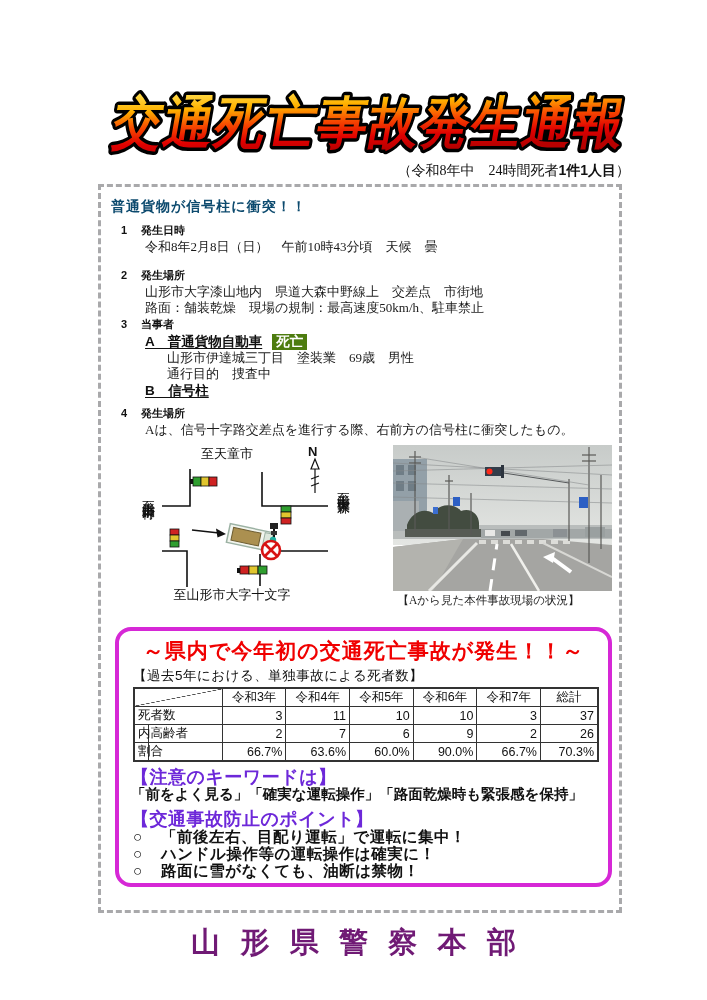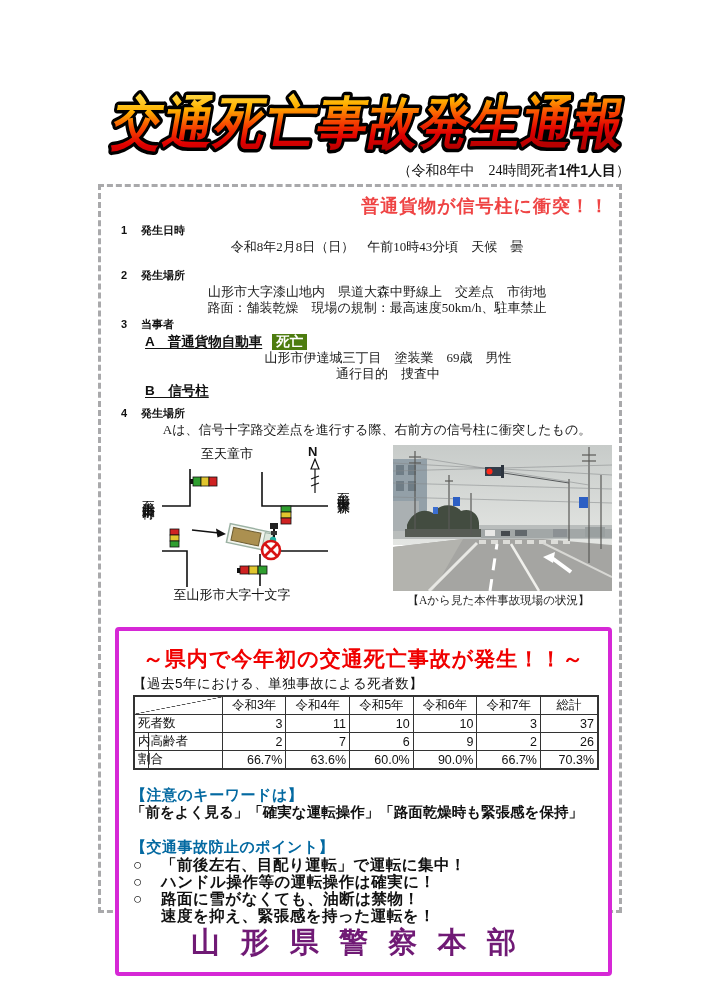--- a/index.html
+++ b/index.html
@@ -9,71 +9,71 @@
 
   
   .title-svg { display:block; margin-top:82px; }
   .subtitle { text-align:right; padding-right:77px; font-family:"Liberation Serif", serif;
               font-size:14px; line-height:16px; color:#111; }
   .subtitle .b { font-family:Liberation Sans, sans-serif; font-weight:bold; }
 
   
   .main-box { margin:5px 0 0 98px; width:524px; height:729px;
               border:3px dashed #a9a9ab; padding:8px 10px 0; }
-  .headline { text-align:right; font-size:18px; font-weight:bold; color:#ef4444;
+  .headline { text-align:left; font-size:14px; font-weight:bold; color:#0c4a6e;
               letter-spacing:1px; line-height:23px; margin-bottom:4px; }
 
   .section { padding-left:4px; }
   .sec-head { font-weight:bold; font-size:11px; line-height:17px; }
   .sec-no { display:inline-block; width:26px; padding-left:6px; }
   .sec-body { font-family:"Liberation Serif", serif; font-size:13px; line-height:16px;
-              margin-left:30px; color:#1a1a1a;text-align:center; }
+              margin-left:30px; color:#1a1a1a; }
   .sec-sub  { margin-left:52px; }
   .party-line { font-weight:bold; font-size:13.5px; line-height:17px; margin-left:30px; }
   .ul { text-decoration:underline; text-underline-offset:2px; }
   .badge { display:inline-block; background:#4d7c0f; color:#fff; font-weight:bold;
            font-size:13.5px; padding:0 4px; margin-left:10px; line-height:16px; }
   .mb12{margin-bottom:12px;} .mb8{margin-bottom:0;} .mb6{margin-bottom:6px;}
 
   
   .figure-row { position:relative; height:172px; margin-top:3px; }
   .diagram-svg { position:absolute; left:9px; top:0; }
   .dg-label { position:absolute; font-size:13px; line-height:14px; color:#111; }
   .lbl-top { left:36px; top:6px; width:160px; text-align:center; }
   .lbl-n   { left:197px; top:4px; font-weight:bold; }
   .lbl-right { left:225px; top:42px; writing-mode:vertical-rl; text-orientation:upright;
                height:104px; letter-spacing:1px; }
   .lbl-left  { left:30px; top:50px; writing-mode:vertical-rl; text-orientation:upright;
                height:96px; letter-spacing:1px; }
   .lbl-bottom { left:41px; top:147px; width:160px; text-align:center; }
   .photo-svg { position:absolute; left:282px; top:4px; }
-  .photo-caption { position:absolute; left:274px; top:152px; width:227px; text-align:center;
+  .photo-caption { position:absolute; left:264px; top:152px; width:227px; text-align:center;
                    font-family:"Liberation Serif", serif; font-size:11.5px; color:#222; }
 
   
-  .alert-box { margin:14px 0 0 4px; width:497px; height:349px;
-               border:4px solid #d628d6; border-radius:4px; padding:12px 12px 0; background:#fff; }
+  .alert-box { margin:14px 0 0 4px; width:497px; height:260px;
+               border:4px solid #d628d6; border-radius:16px; padding:4px 12px 0; background:#fff; }
   .alert-headline { text-align:center; color:#f00000; font-weight:bold; font-size:21px;
                     line-height:27px; letter-spacing:1px; margin-top:2px; }
   .table-title { font-weight:normal; font-size:13.5px; line-height:19px; margin:2px 0 2px 2px;
                  letter-spacing:0.5px; }
   table.fatal { border-collapse:collapse; width:466px; font-size:12.5px; margin-left:2px;
                 border:2px solid #333; }
   table.fatal th, table.fatal td { border:1px solid #333; padding:0 3px; height:15px;
                                    font-weight:normal; white-space:nowrap; }
   table.fatal th { text-align:center; }
   td.lbl { text-align:left; }
   td.sub { padding-left:18px;
            background-image:linear-gradient(#333,#333);
            background-size:1px 100%; background-position:13px 0; background-repeat:no-repeat; }
   td.num { text-align:right; }
   td.diag { background:linear-gradient(to bottom right,
              transparent 48.6%, #555 49.4%, #555 50.6%, transparent 51.4%); }
-  .kw-title { color:#0369a1; font-weight:bold; font-size:15px; line-height:18px;
-              margin-top:16px; letter-spacing:0.5px; }
+  .kw-title { color:#6d28d9; font-weight:bold; font-size:18px; line-height:18px;
+              margin-top:6px; letter-spacing:0.5px; }
   .kw-body { font-weight:bold; font-size:14.5px; line-height:17.5px; }
   .point { display:flex; font-weight:bold; font-size:15.5px; line-height:17.3px;
            letter-spacing:0.5px; }
   .point .bullet { width:30px; flex:none; padding-left:2px; }
 
   
   .footer { margin-top:12px; text-align:center; font-size:29px; font-weight:bold;
             letter-spacing:0.7em; padding-left:0.7em; line-height:34px; color:#701a75; }
 </style>
 </head>
@@ -348,19 +348,18 @@
       <div class="point">
         <span class="bullet">○</span>
         <span>ハンドル操作等の運転操作は確実に！</span>
       </div>
       <div class="point">
         <span class="bullet">○</span>
         <span>路面に雪がなくても、油断は禁物！</span>
       </div>
       <div class="point">
         <span class="bullet"></span>
-        <span>速度を抑え、緊張感を持った運転を！</span>
       </div>
     </div>
   </div>
 
   <div class="footer">山形県警察本部</div>
 </div>
 
 </body></html>

